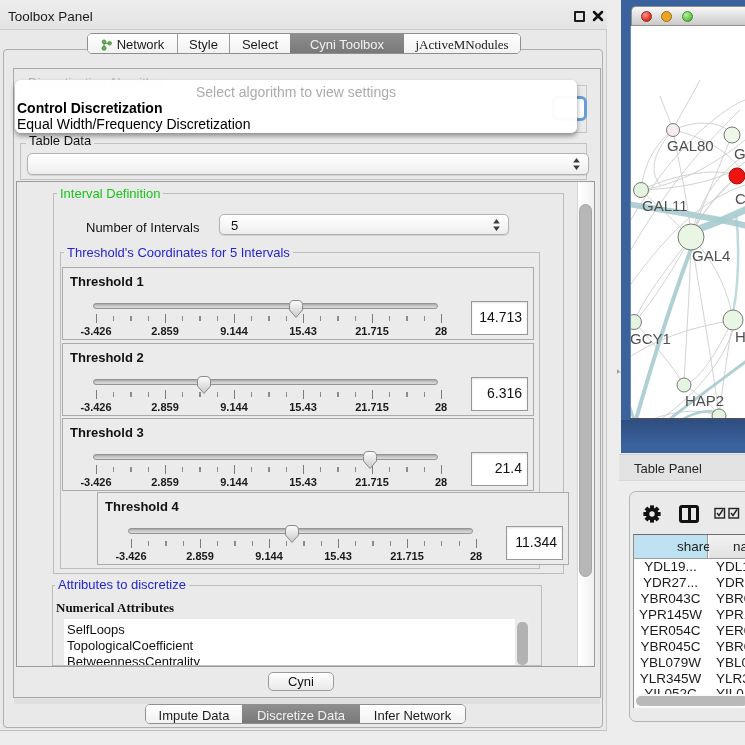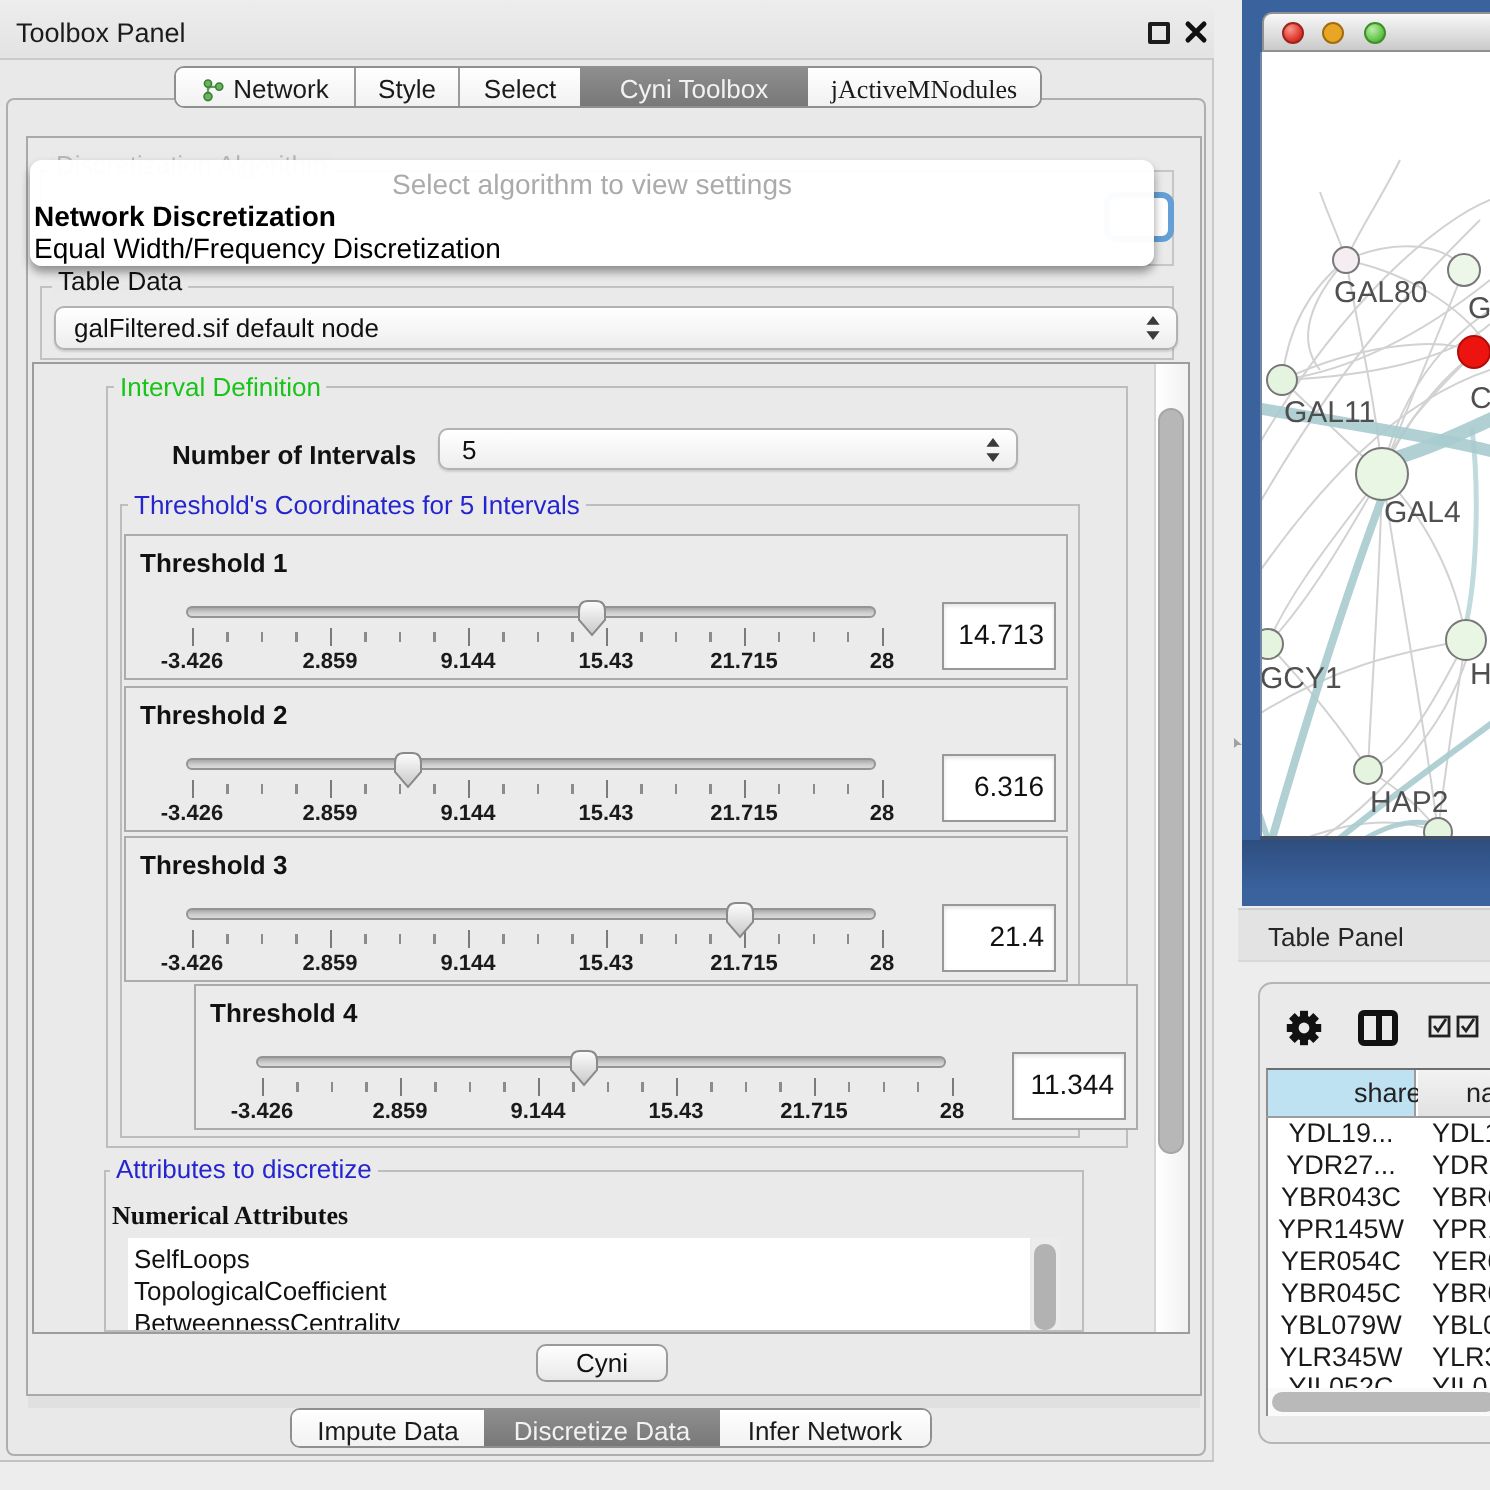--- a/index.html
+++ b/index.html
@@ -66,33 +66,32 @@
 </div>
 
 <div class="a" style="left:20px;top:85px;width:567px;height:48px;border:1px solid #c6c6c6;"></div>
 <div class="gbt" style="left:25px;top:76px;color:#b7b7b7;background:#e9e9e9;">Discretization Algorithm</div>
 <div class="a" style="left:552px;top:96px;width:35px;height:25px;border-radius:6px;background:#fff;
   border:3px solid #64a0d6;"></div>
 
 <div class="a" style="left:20px;top:143px;width:567px;height:37px;border:1px solid #c2c2c2;"></div>
 <div class="gbt" style="left:26px;top:134px;background:#e9e9e9;">Table Data</div>
 <div class="combo" style="left:27px;top:153px;width:562px;height:22px;">
-  <span class="ct">galFiltered.sif default node</span>
   <svg class="arr" viewBox="0 0 9 14">
       <path d="M4.5 1 L7.8 5.4 H1.2 Z M4.5 13 L1.2 8.6 H7.8 Z" fill="#3a3a3a"></path>
     </svg>
 </div>
 
 <div class="a" style="left:16px;top:181px;width:579px;height:486px;border:1px solid #9c9c9c;background:#eaeaea;"></div>
 <div class="a" style="left:577px;top:182px;width:17px;height:484px;background:linear-gradient(90deg,#ffffff,#f1f1f1);border-left:1px solid #d6d6d6;"></div>
 <div class="a" style="left:579px;top:204px;width:13px;height:373px;background:#b7b7b7;border-radius:7px;border:1px solid #a5a5a5;"></div>
 
 <div class="a" style="left:53px;top:193px;width:511px;height:381px;border:1px solid #bdbdbd;"></div>
 <div class="gbt" style="left:57px;top:187px;color:#17c417;">Interval Definition</div>
-<div class="a" style="left:86px;top:220px;font-weight:bold;">Number of Intervals</div>
+<div class="a" style="left:86px;top:220px;font-weight:normal;">Number of Intervals</div>
 <div class="combo" style="left:219px;top:214px;width:290px;height:21px;">
   <span class="ct" style="left:11px;">5</span>
   <svg class="arr" viewBox="0 0 9 14">
       <path d="M4.5 1 L7.8 5.4 H1.2 Z M4.5 13 L1.2 8.6 H7.8 Z" fill="#3a3a3a"></path>
     </svg>
 </div>
 
 <div class="a" style="left:60px;top:252px;width:480px;height:317px;border:1px solid #bdbdbd;"></div>
 <div class="gbt" style="left:64px;top:246px;color:#2525cf;background:#eaeaea;">Threshold's Coordinates for 5 Intervals</div>
 <div class="tbx" style="top:267px;">
@@ -357,14 +356,14 @@
 <div class="a" style="left:634px;top:694px;width:111px;height:14px;background:#fafafa;"></div>
 <div class="a" style="left:636px;top:696px;width:112px;height:10px;border-radius:5px;background:#b9b9b9;"></div>
 
 <svg class="a" style="left:616px;top:368px;" width="6" height="7" viewBox="0 0 6 7">
   <path d="M1 6 L1 1 L5 4.5 L2.8 4.5 Z" fill="#a0a0a0"></path>
   </svg>
 
 <div class="a" style="left:15px;top:80px;width:562px;height:53px;background:rgba(255,255,255,0.97);
   border-radius:6px;box-shadow:0 3px 5px rgba(0,0,0,0.4);z-index:50;"></div>
 <div class="a" style="left:15px;top:84px;width:562px;text-align:center;font-size:14px;color:#ababab;z-index:51;">Select algorithm to view settings</div>
-<div class="a" style="left:17px;top:100px;font-size:14px;font-weight:bold;color:#000;z-index:51;">Network Discretization</div>
+<div class="a" style="left:17px;top:100px;font-size:14px;font-weight:bold;color:#000;z-index:51;">Control Discretization</div>
 <div class="a" style="left:17px;top:116px;font-size:14px;color:#000;z-index:51;">Equal Width/Frequency Discretization</div>
 
 </body></html>

